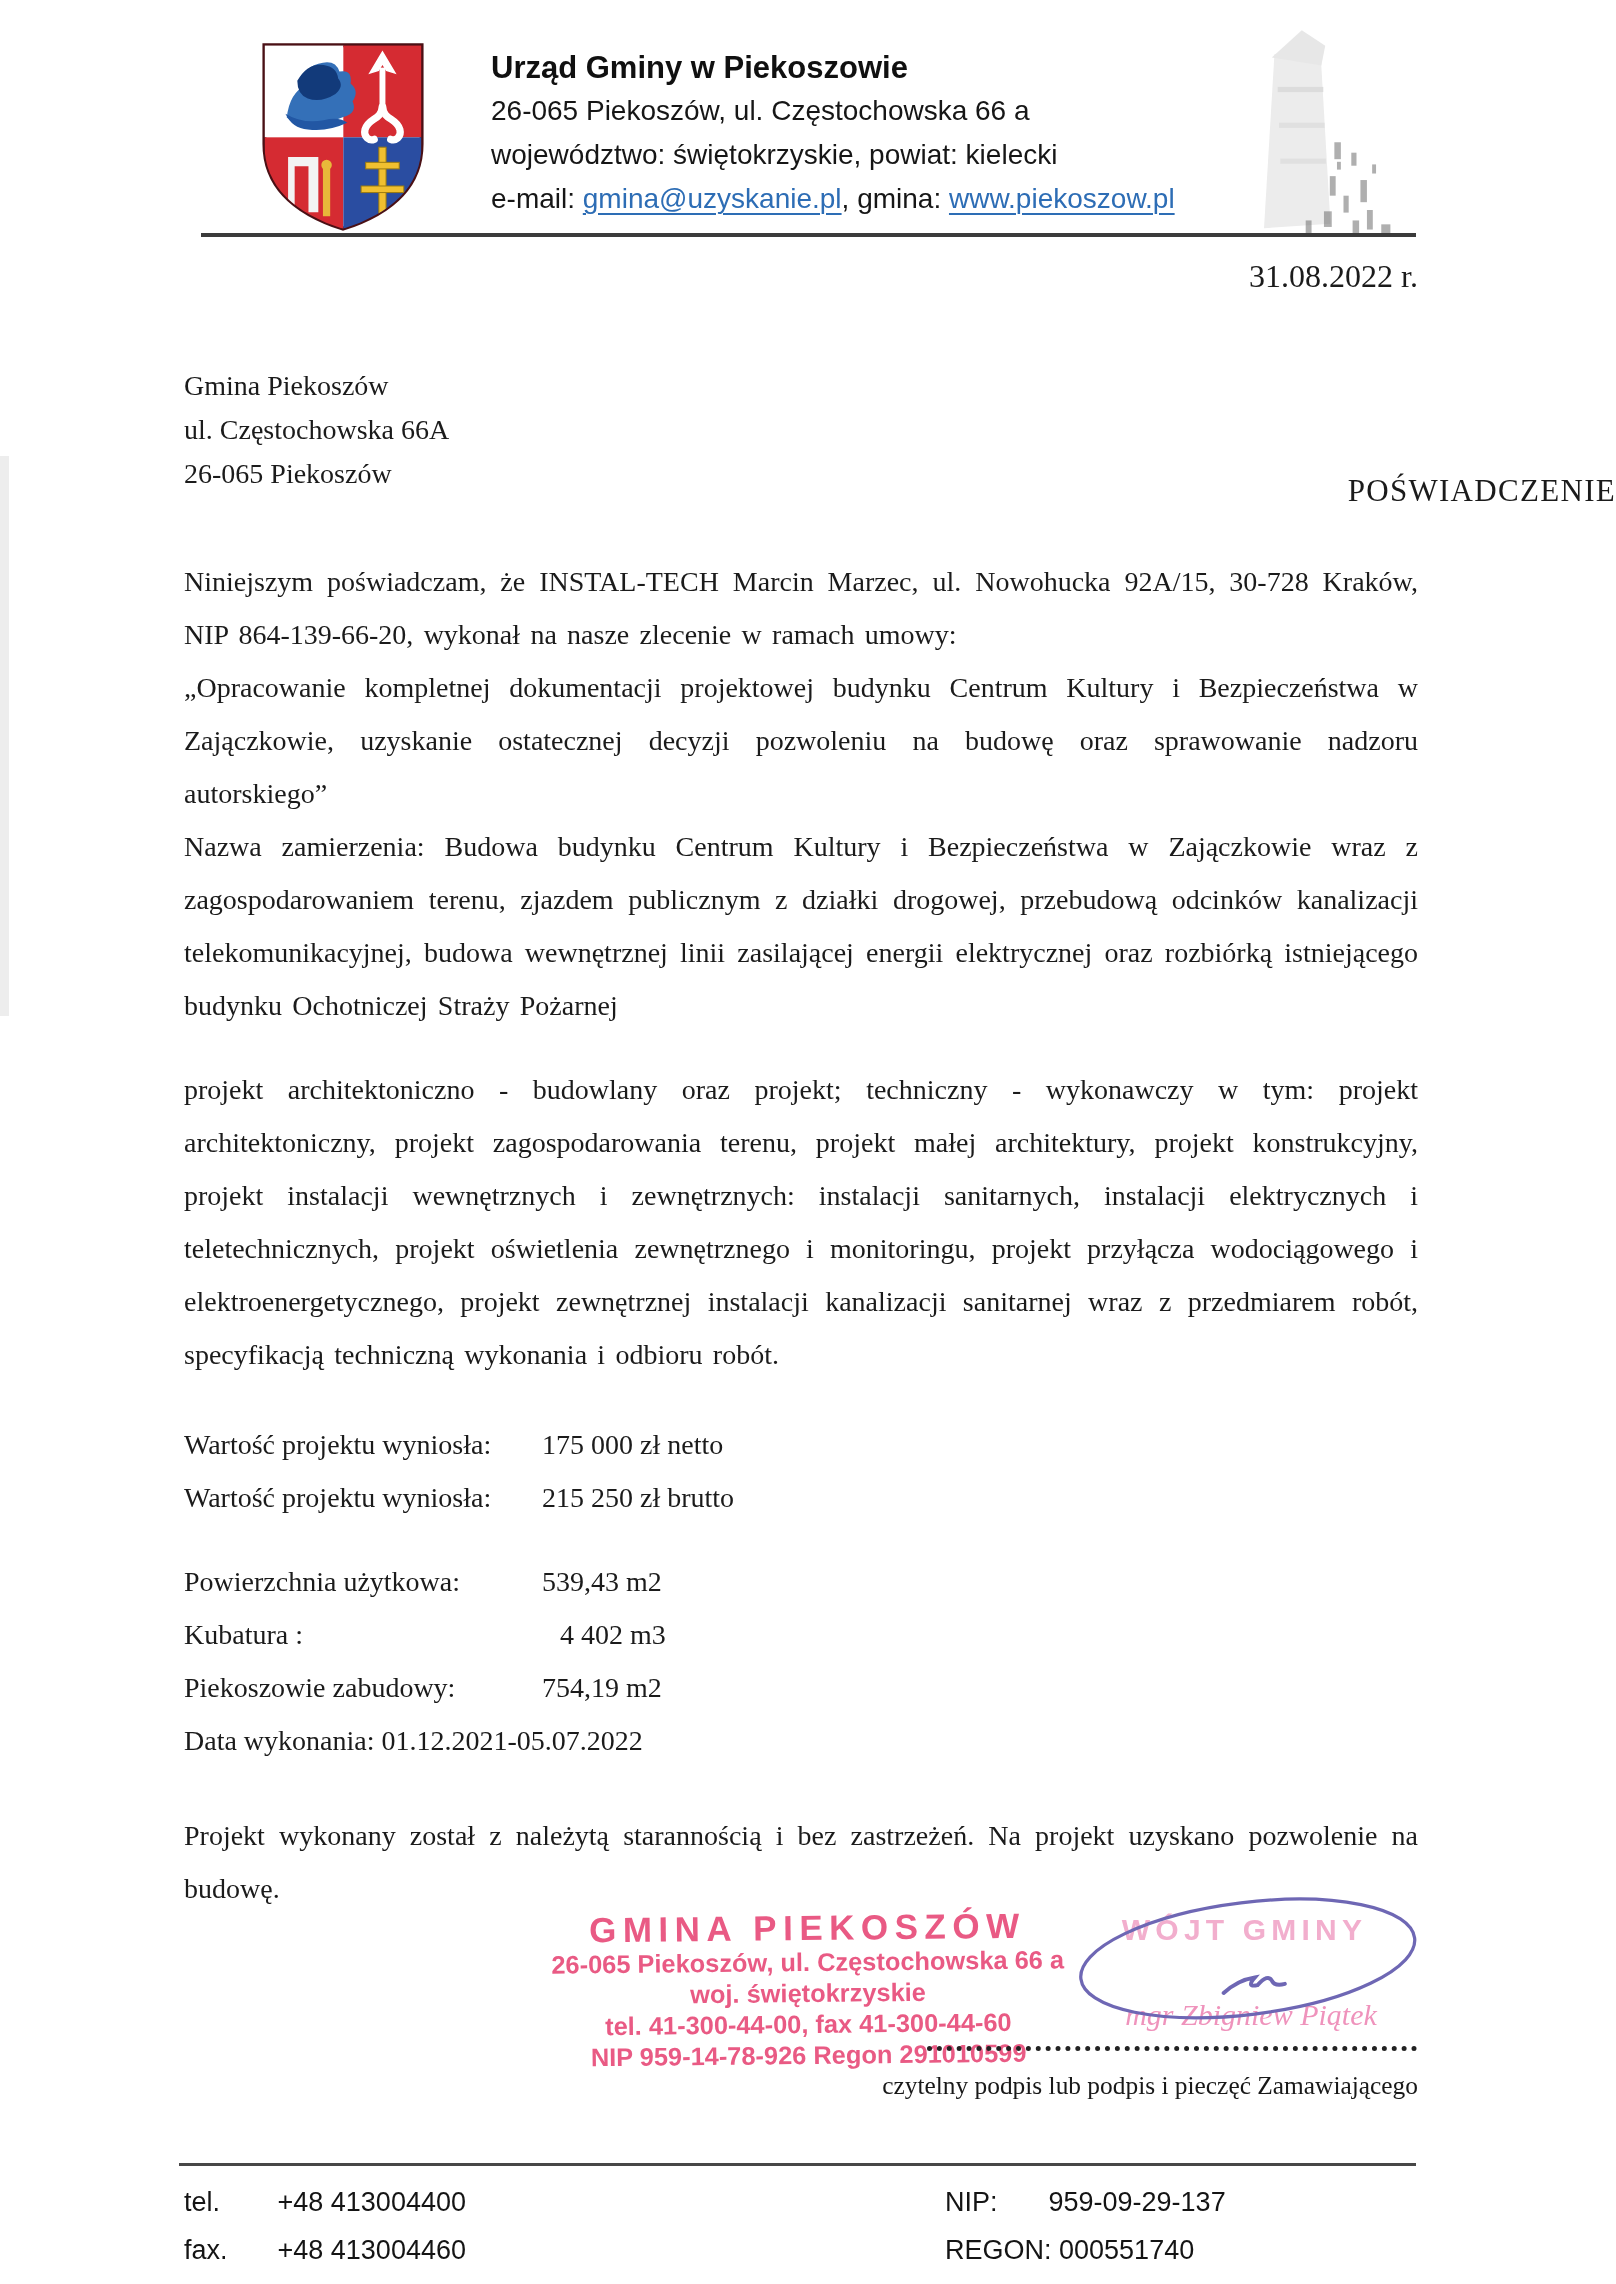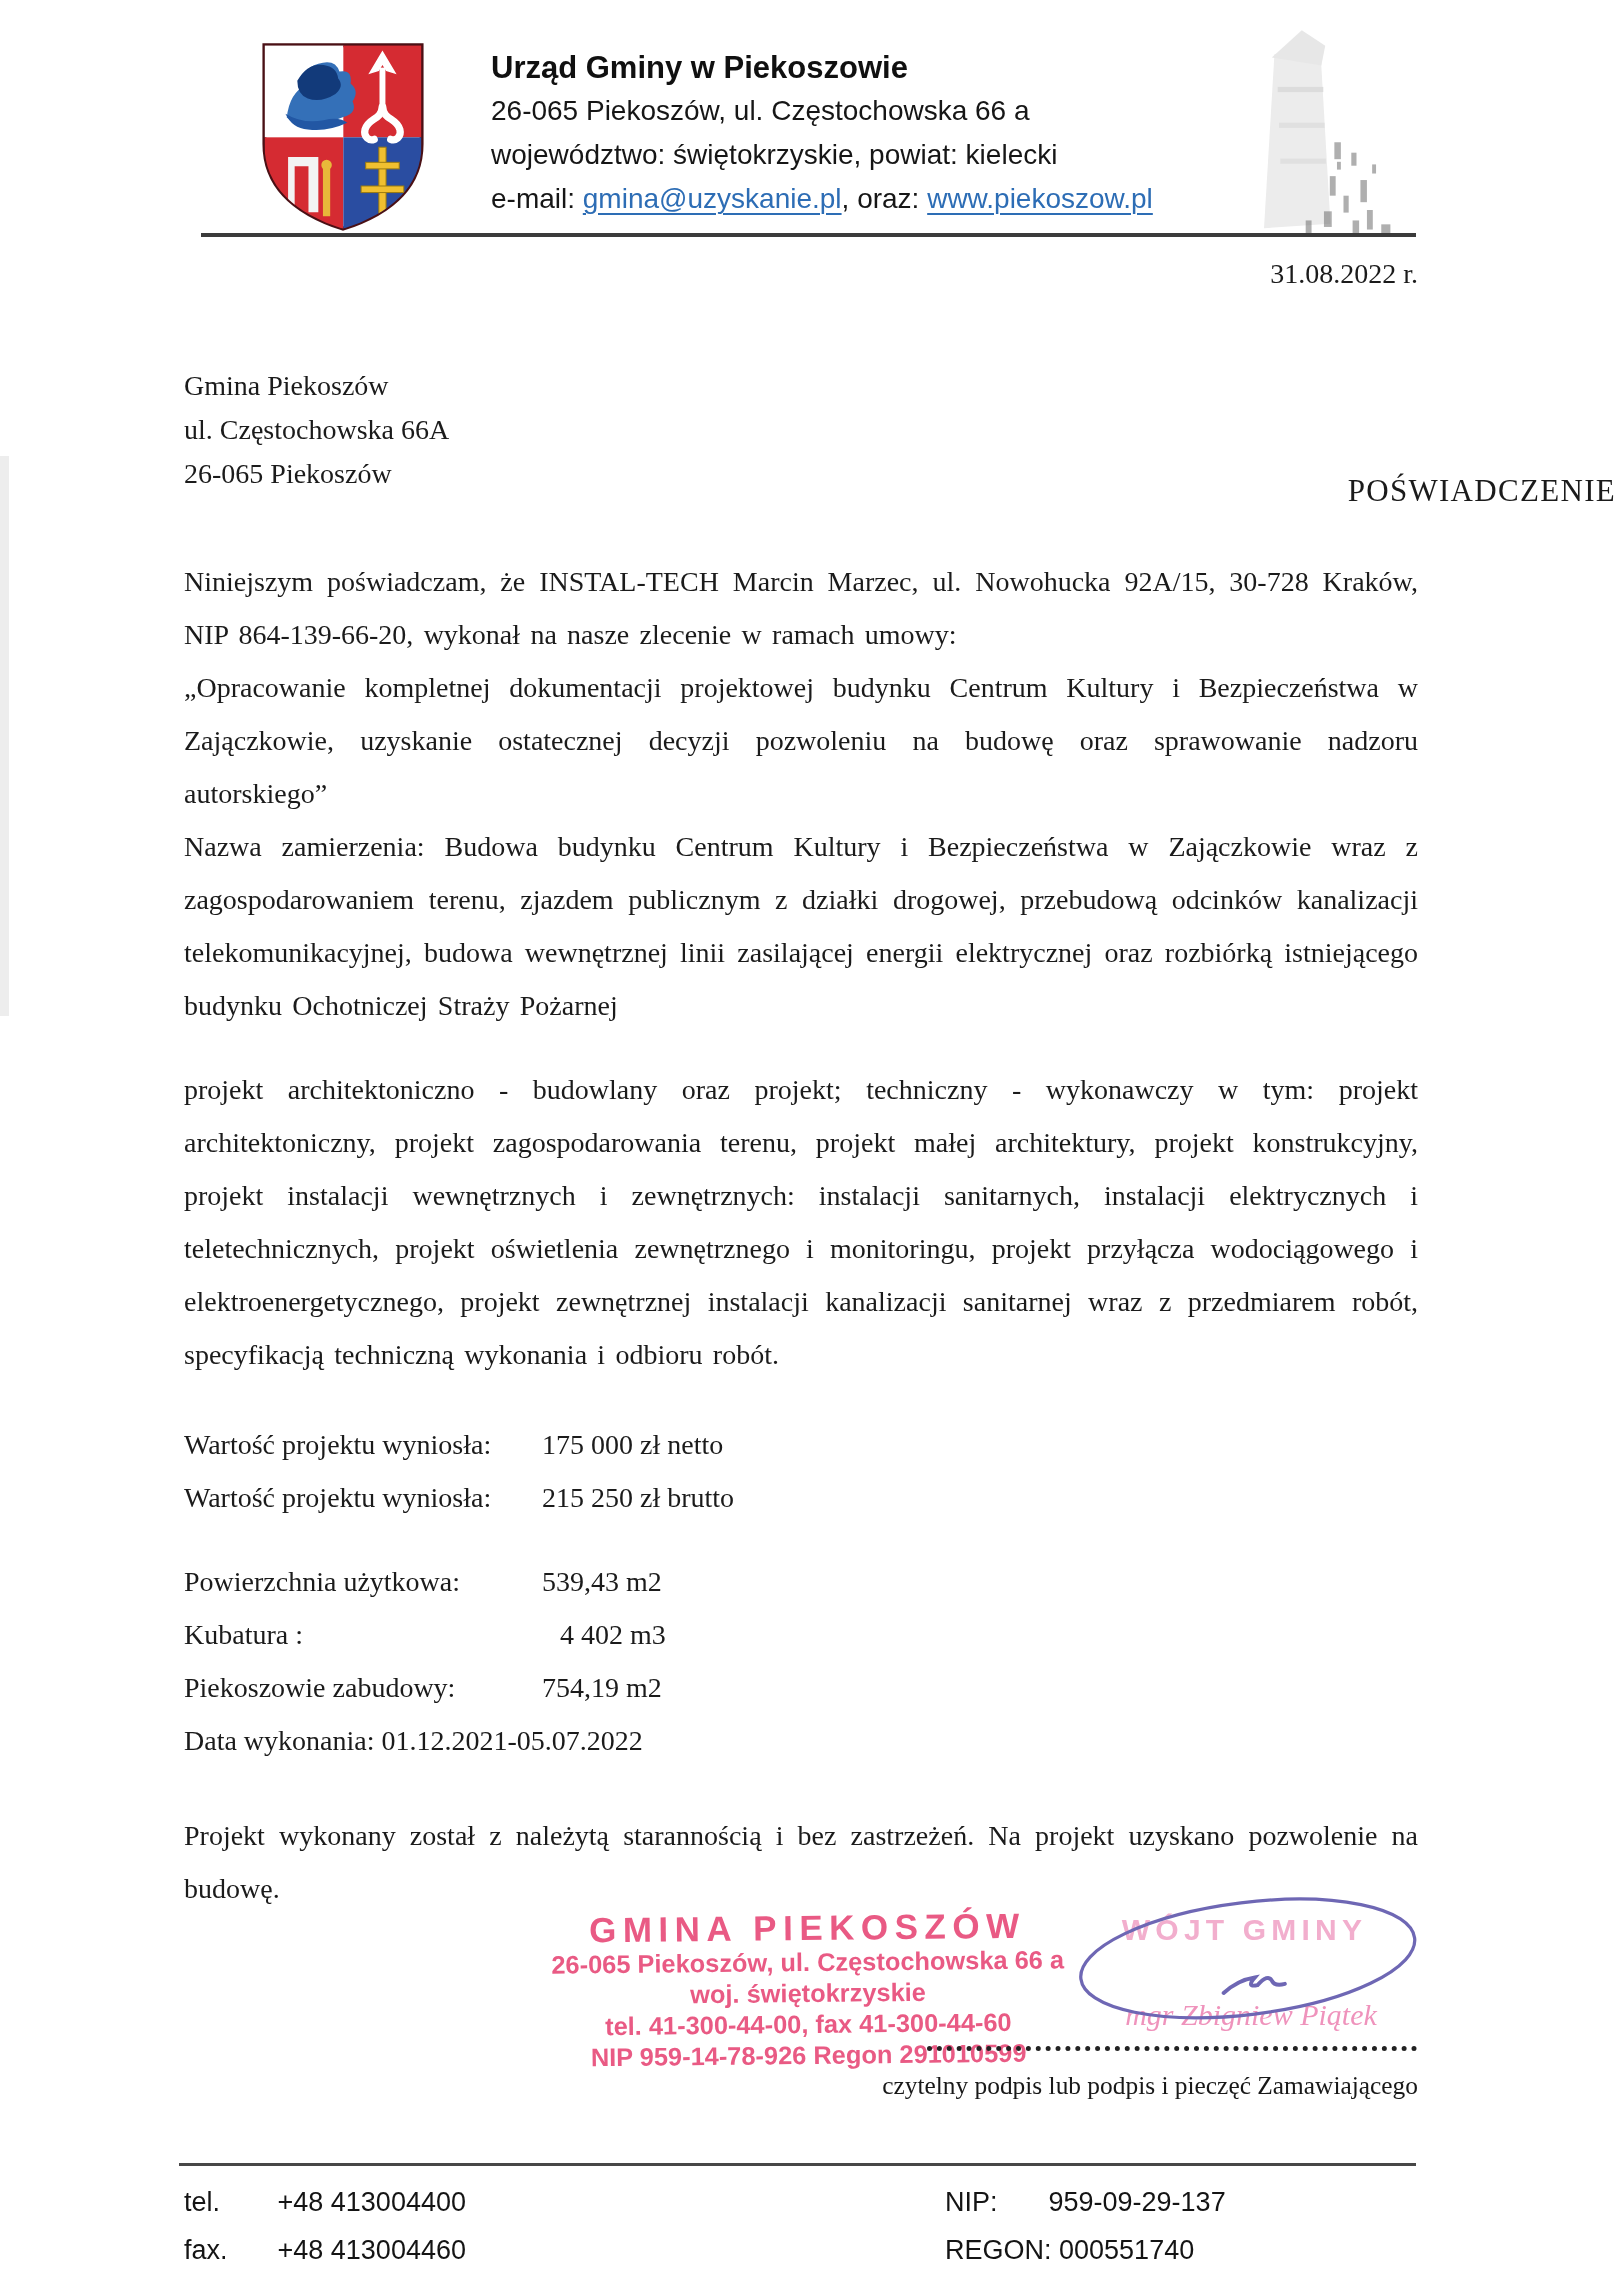--- a/index.html
+++ b/index.html
@@ -9,21 +9,21 @@
   
   .logo{position:absolute;left:259px;top:40px;width:168px;height:194px;}
   .hdr-text{position:absolute;left:491px;top:47px;font-family:"Liberation Sans","DejaVu Sans",sans-serif;}
   .hdr-org{font-size:31px;font-weight:700;color:#101010;line-height:42px;}
   .hdr-line{font-size:28px;font-weight:500;color:#161616;line-height:44px;}
   .hdr-link{color:#2d6db5;text-decoration:underline;text-decoration-thickness:2px;text-underline-offset:4.6px;}
   .watermark{position:absolute;left:1196px;top:25px;width:222px;height:228px;}
   .hdr-rule{position:absolute;left:201px;top:233px;width:1215px;height:3.9px;background:#3b3b3b;}
   .scan-smudge{position:absolute;left:0;top:456px;width:8.5px;height:560px;background:#ededed;}
 
-  .date-line{position:absolute;top:258px;right:198px;font-size:28px;}
+  .date-line{position:absolute;top:258px;right:198px;font-size:32px;}
 
   .recipient{position:absolute;left:184px;top:364px;font-size:28px;line-height:44px;}
 
   .doc-title{position:absolute;left:0;top:473px;width:1616px;text-align:right;
              font-size:31px;font-weight:400;letter-spacing:1.3px;}
 
   .body-text{position:absolute;left:184px;top:555px;width:1234px;}
   .body-text p{margin:0;font-size:28px;line-height:53px;text-align:justify;word-spacing:3.3px;}
   .body-text p.gap-before{margin-top:31px;}
 
@@ -121,21 +121,21 @@
         <rect x="284" y="306" width="14" height="14"></rect>
       <rect x="216" y="210" width="6" height="12"></rect>
         <rect x="270" y="214" width="6" height="14"></rect>
     </g>
   </svg>
 
   <div class="hdr-text">
     <div class="hdr-org">Urząd Gminy w Piekoszowie</div>
     <div class="hdr-line">26-065 Piekoszów, ul. Częstochowska 66 a</div>
     <div class="hdr-line">województwo: świętokrzyskie, powiat: kielecki</div>
-    <div class="hdr-line"><span>e-mail: </span><a class="hdr-link" href="#">gmina@uzyskanie.pl</a><span>, oraz: </span><a class="hdr-link" href="#">www.piekoszow.pl</a></div>
+    <div class="hdr-line"><span>e-mail: </span><a class="hdr-link" href="#">gmina@uzyskanie.pl</a><span>, gmina: </span><a class="hdr-link" href="#">www.piekoszow.pl</a></div>
   </div>
 
   <div class="hdr-rule"></div>
   <div class="scan-smudge"></div>
 
   <div class="date-line">31.08.2022 r.</div>
 
   <div class="recipient">
     <div>Gmina Piekoszów</div>
     <div>ul. Częstochowska 66A</div>

